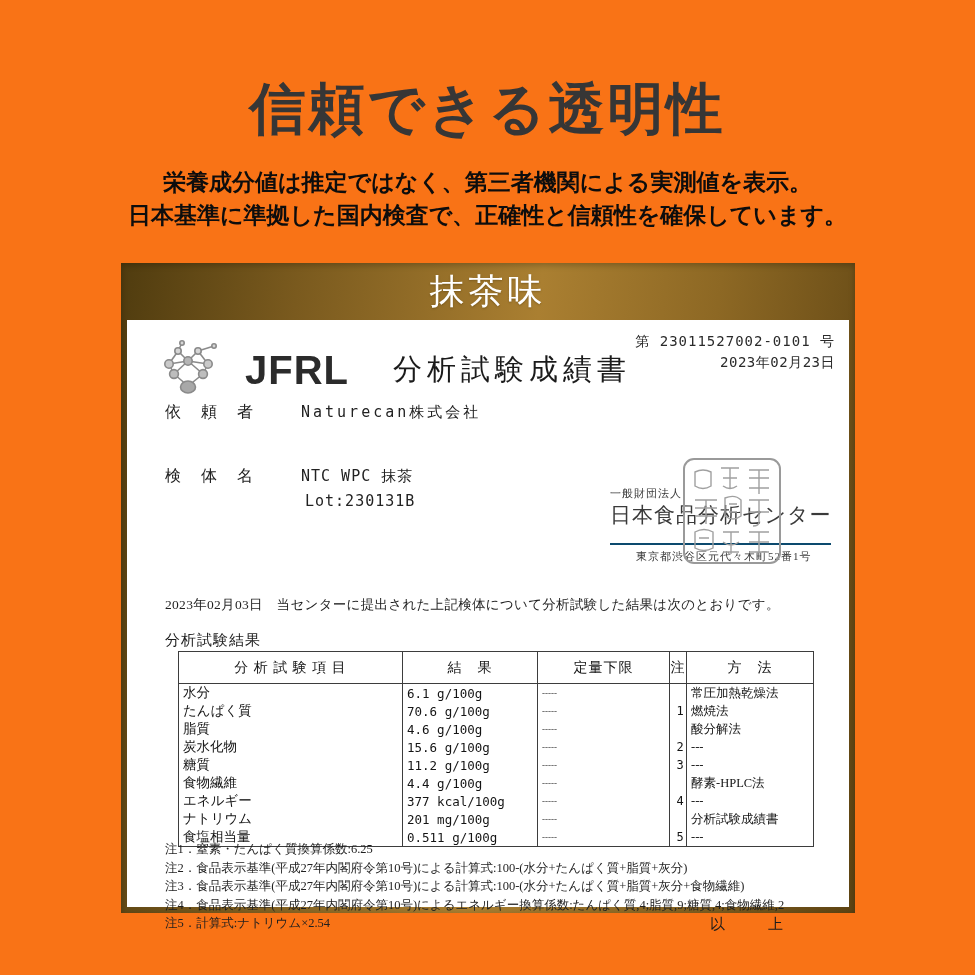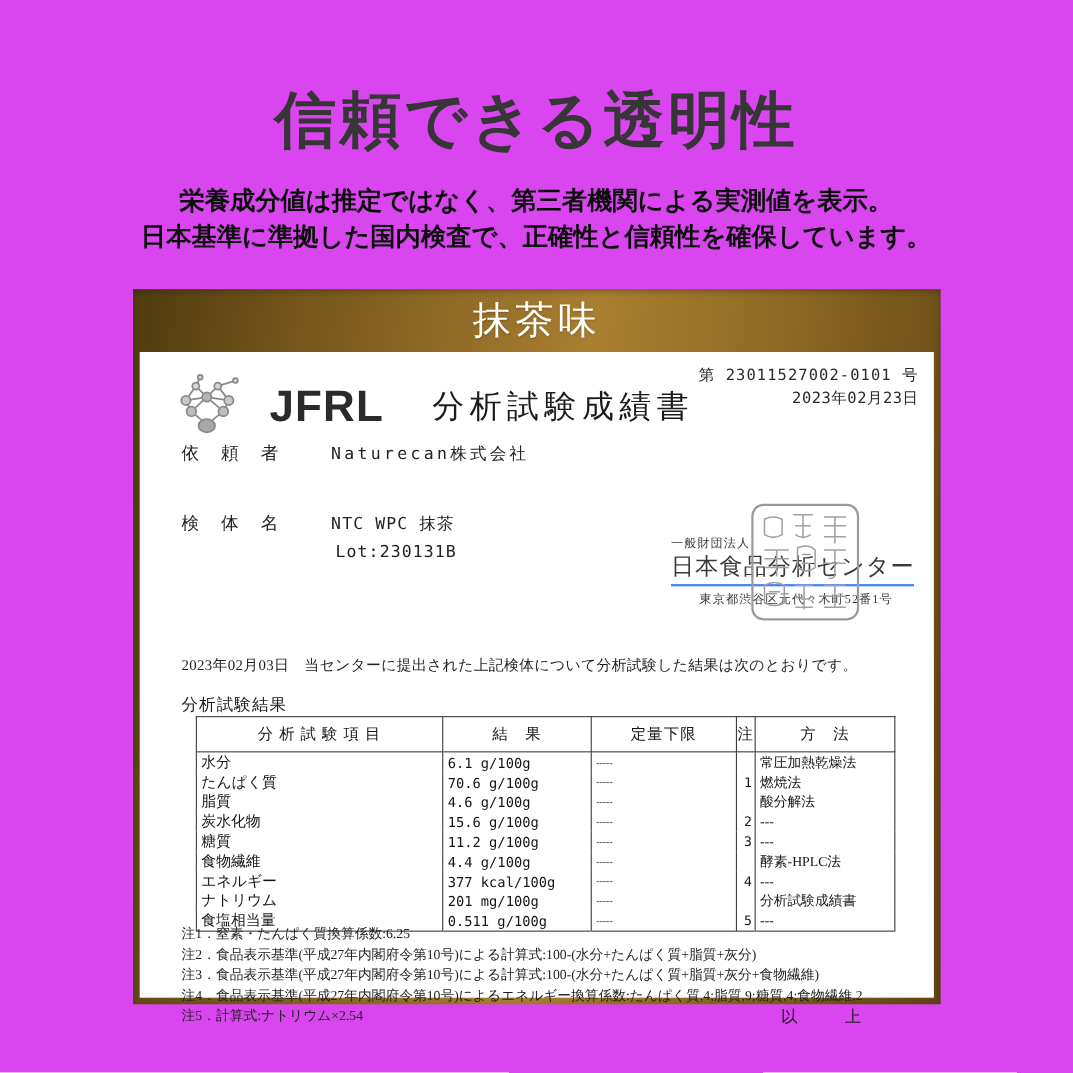--- a/index.html
+++ b/index.html
@@ -1,18 +1,18 @@
 <!DOCTYPE html>
 <html><head>
 <meta charset="utf-8">
 <style>
   * { margin: 0; padding: 0; box-sizing: border-box; }
   html, body { background: #ffffff; }
   body { font-family: "Liberation Serif", "DejaVu Serif", serif; }
-  .canvas { position: relative; width: 975px; height: 975px; background: #d946ef; overflow: hidden; margin: 0 auto; }
+  .canvas { position: relative; width: 975px; height: 975px; background: #f97316; overflow: hidden; margin: 0 auto; }
 
   .page-title {
     position: absolute; left: 0; top: 72px; width: 975px;
     text-align: center; font-size: 56px; font-weight: 600; color: #363636;
     letter-spacing: 3px; font-family: "Liberation Serif", "DejaVu Serif", serif;
   }
   .page-subtitle {
     position: absolute; left: 0; top: 166px; width: 975px;
     text-align: center; font-size: 23px; font-weight: 700; color: #0d0d0d;
     line-height: 33px; font-family: "Liberation Sans", "DejaVu Sans", sans-serif;
@@ -55,21 +55,21 @@
   .client-row { position: absolute; left: 38px; top: 82px; font-size: 16px; color: #222; }
   .field-label { letter-spacing: 8px; margin-right: 36px; }
   .latin-spaced { letter-spacing: 3px; font-family: "DejaVu Sans Mono", "Liberation Mono", monospace; font-size: 15px; }
 
   .sample-block { position: absolute; left: 38px; top: 146px; font-size: 16px; color: #222; }
   .sample-name { font-family: "DejaVu Sans Mono", "Liberation Mono", monospace; font-size: 15px; letter-spacing: 1px; }
   .sample-lot  { font-family: "DejaVu Sans Mono", "Liberation Mono", monospace; font-size: 15px; letter-spacing: 1px; margin-left: 140px; margin-top: 5px; }
 
   .org-block { position: absolute; left: 483px; top: 166px; color: #3a3a3a; }
   .org-type { font-size: 11px; letter-spacing: 1px; }
-  .org-name { font-size: 21px; letter-spacing: 1px; border-bottom: 2px solid #3b82f6; padding-bottom: 2px; white-space: nowrap; }
+  .org-name { font-size: 21px; letter-spacing: 1px; border-bottom: 2px solid #0c4a6e; padding-bottom: 14px; white-space: nowrap; }
   .org-address { font-size: 11px; letter-spacing: 1px; margin-top: 4px; margin-left: 26px; white-space: nowrap; }
 
   .seal { position: absolute; left: 554px; top: 136px; width: 102px; height: 110px; }
   .seal svg { width: 100%; height: 100%; }
 
   .statement { position: absolute; left: 38px; top: 276px; font-size: 13.5px; color: #1f1f1f; letter-spacing: 0.3px; }
 
   .results-heading { position: absolute; left: 38px; top: 311px; font-size: 15px; color: #1b1b1b; letter-spacing: 1px; }
 
   table.results {

